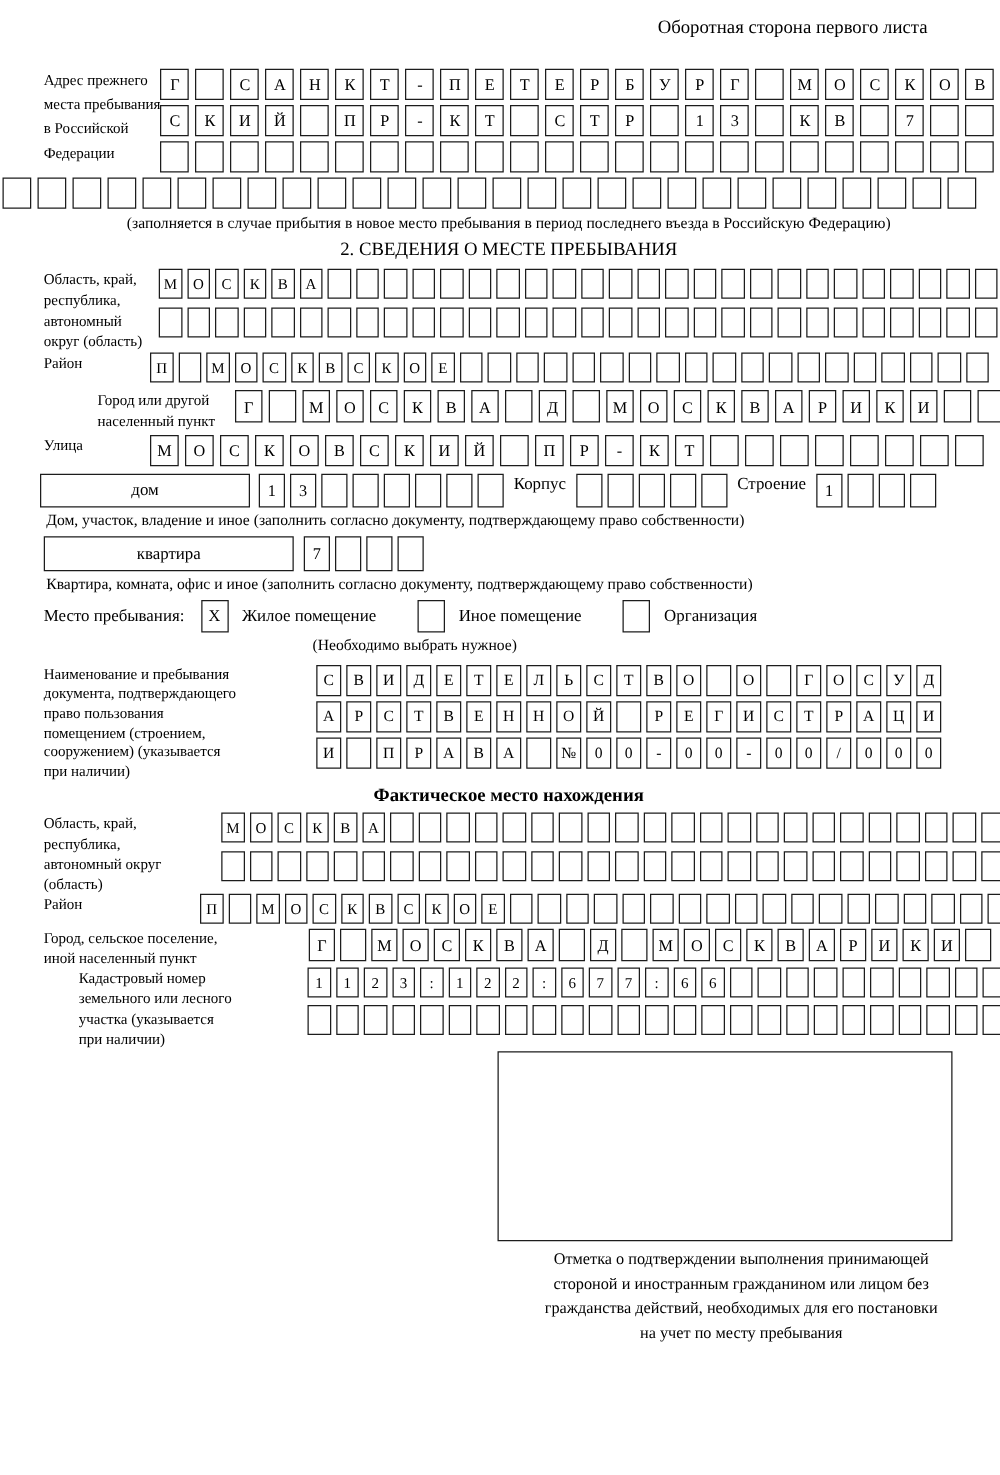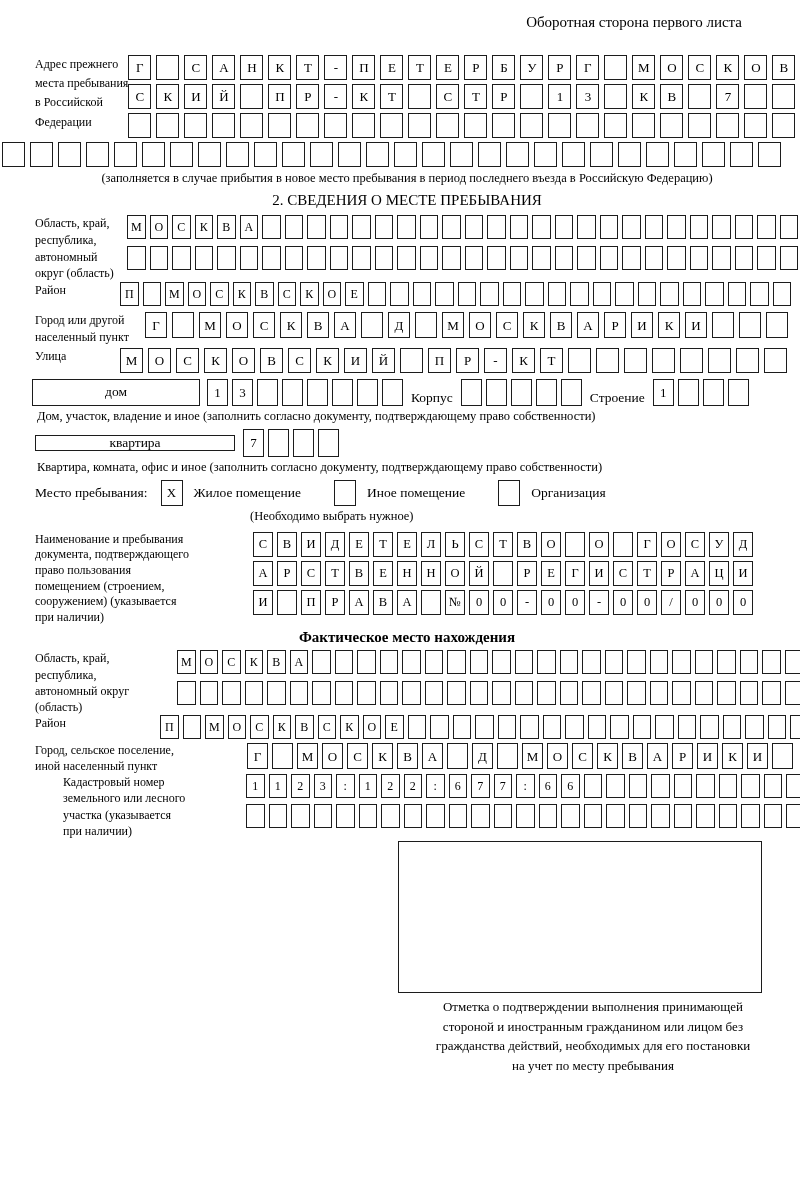--- a/index.html
+++ b/index.html
@@ -46,30 +46,30 @@
   .cellcol .cells { margin-bottom:4px; }
   .cellcol.sp8 .cells { margin-bottom:7px; }
 
   .overflow-row { margin-left:-33px; margin-bottom:4px; }
 
   .center-note { font-size:12.5px; text-align:center; margin:2px 0 6px -13px; }
   .sec-title { font-weight:normal; font-size:15px; text-align:center; margin:0 0 6px -13px; }
 
   .row-oblast2 { margin-bottom:0; }
   .row-raion2 { margin-bottom:6px; }
-  .row-gorod2 { margin-bottom:2px; }
+  .row-gorod2 { margin-bottom:2px;margin-left:43px; }
   .row-ulitsa { margin-bottom:6px; }
 
-  .dom-row { display:flex; align-items:flex-end; margin-bottom:2px; }
+  .dom-row { display:flex; align-items:flex-start; margin-bottom:2px; }
   .widebox {
     border:1.7px solid #1c1c1c; display:flex; align-items:center; justify-content:center;
     font-size:13.5px;
   }
   .widebox.dom { width:168px; height:27px; margin-left:-3px; margin-right:7px; }
-  .widebox.kv  { width:200px; height:16px; margin-right:8px; }
+  .widebox.kv  { width:200px; height:28px; margin-right:8px; }
   .inline-label { font-size:13.5px; margin:0 8px; white-space:nowrap; }
   .caption { font-size:12.5px; margin:3px 0 5px 2px; }
 
   .kv-row { display:flex; align-items:center; margin-bottom:2px; }
 
   .mesto-row { display:flex; align-items:center; font-size:13.5px; margin-top:3px; }
   .mesto-row .cb { width:22px; height:26px; margin:0 11px 0 13px; font-size:13px; }
   .mesto-row .opt { margin-right:20px; white-space:nowrap; }
   .mesto-note { font-size:12.5px; margin:3px 0 8px 215px; }
 

